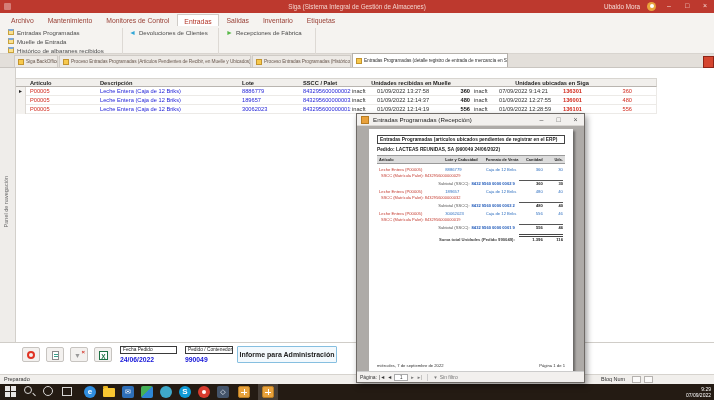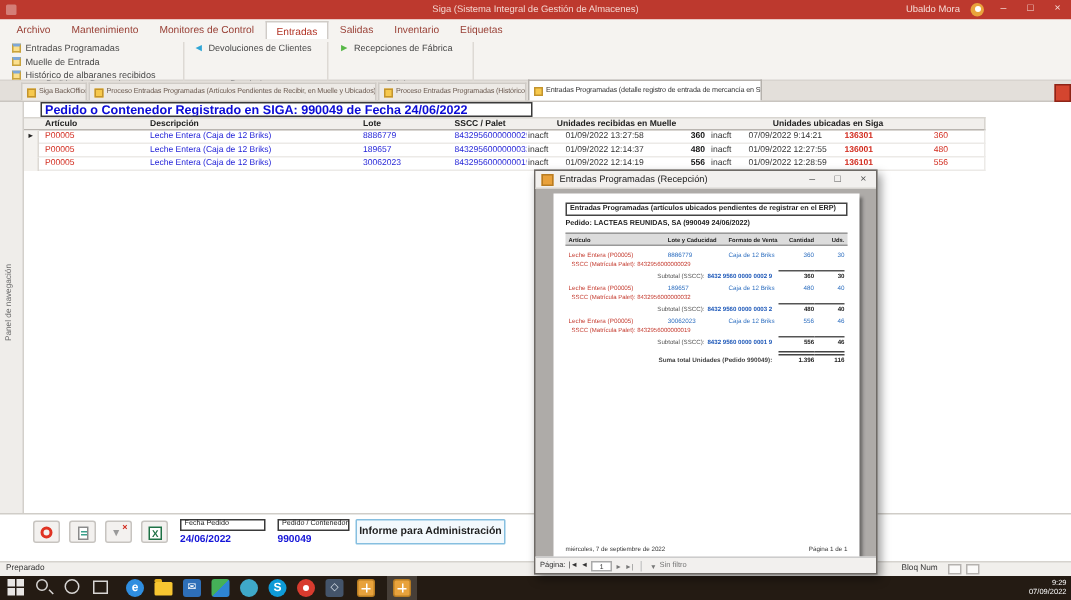--- a/index.html
+++ b/index.html
@@ -213,23 +213,20 @@
       <span>Entradas Programadas (detalle registro de entrada de mercancía en SIGA)</span>
 
     </div>
   </div>
   <div class="a tabstub"></div>
 
   <div class="a" id="main">
     <div class="a" id="navpane">
       <span>Panel de navegación</span>
     </div>
-    <div class="a" id="hdrband">
-      <span>Pedido o Contenedor Registrado en SIGA: 990049 de Fecha 24/06/2022</span>
-    </div>
     <div class="a" id="colhdr">
       <span style="left:14px;">Artículo</span>
       <span style="left:84px;">Descripción</span>
       <span style="left:226px;">Lote</span>
       <span style="left:287px;">SSCC / Palet</span>
       <span style="left:336px;width:118px;text-align:center;">Unidades recibidas en Muelle</span>
       <span style="left:455px;width:162px;text-align:center;">Unidades ubicadas en Siga</span>
     </div>
 
     <div class="a drow" style="top:19px;">

